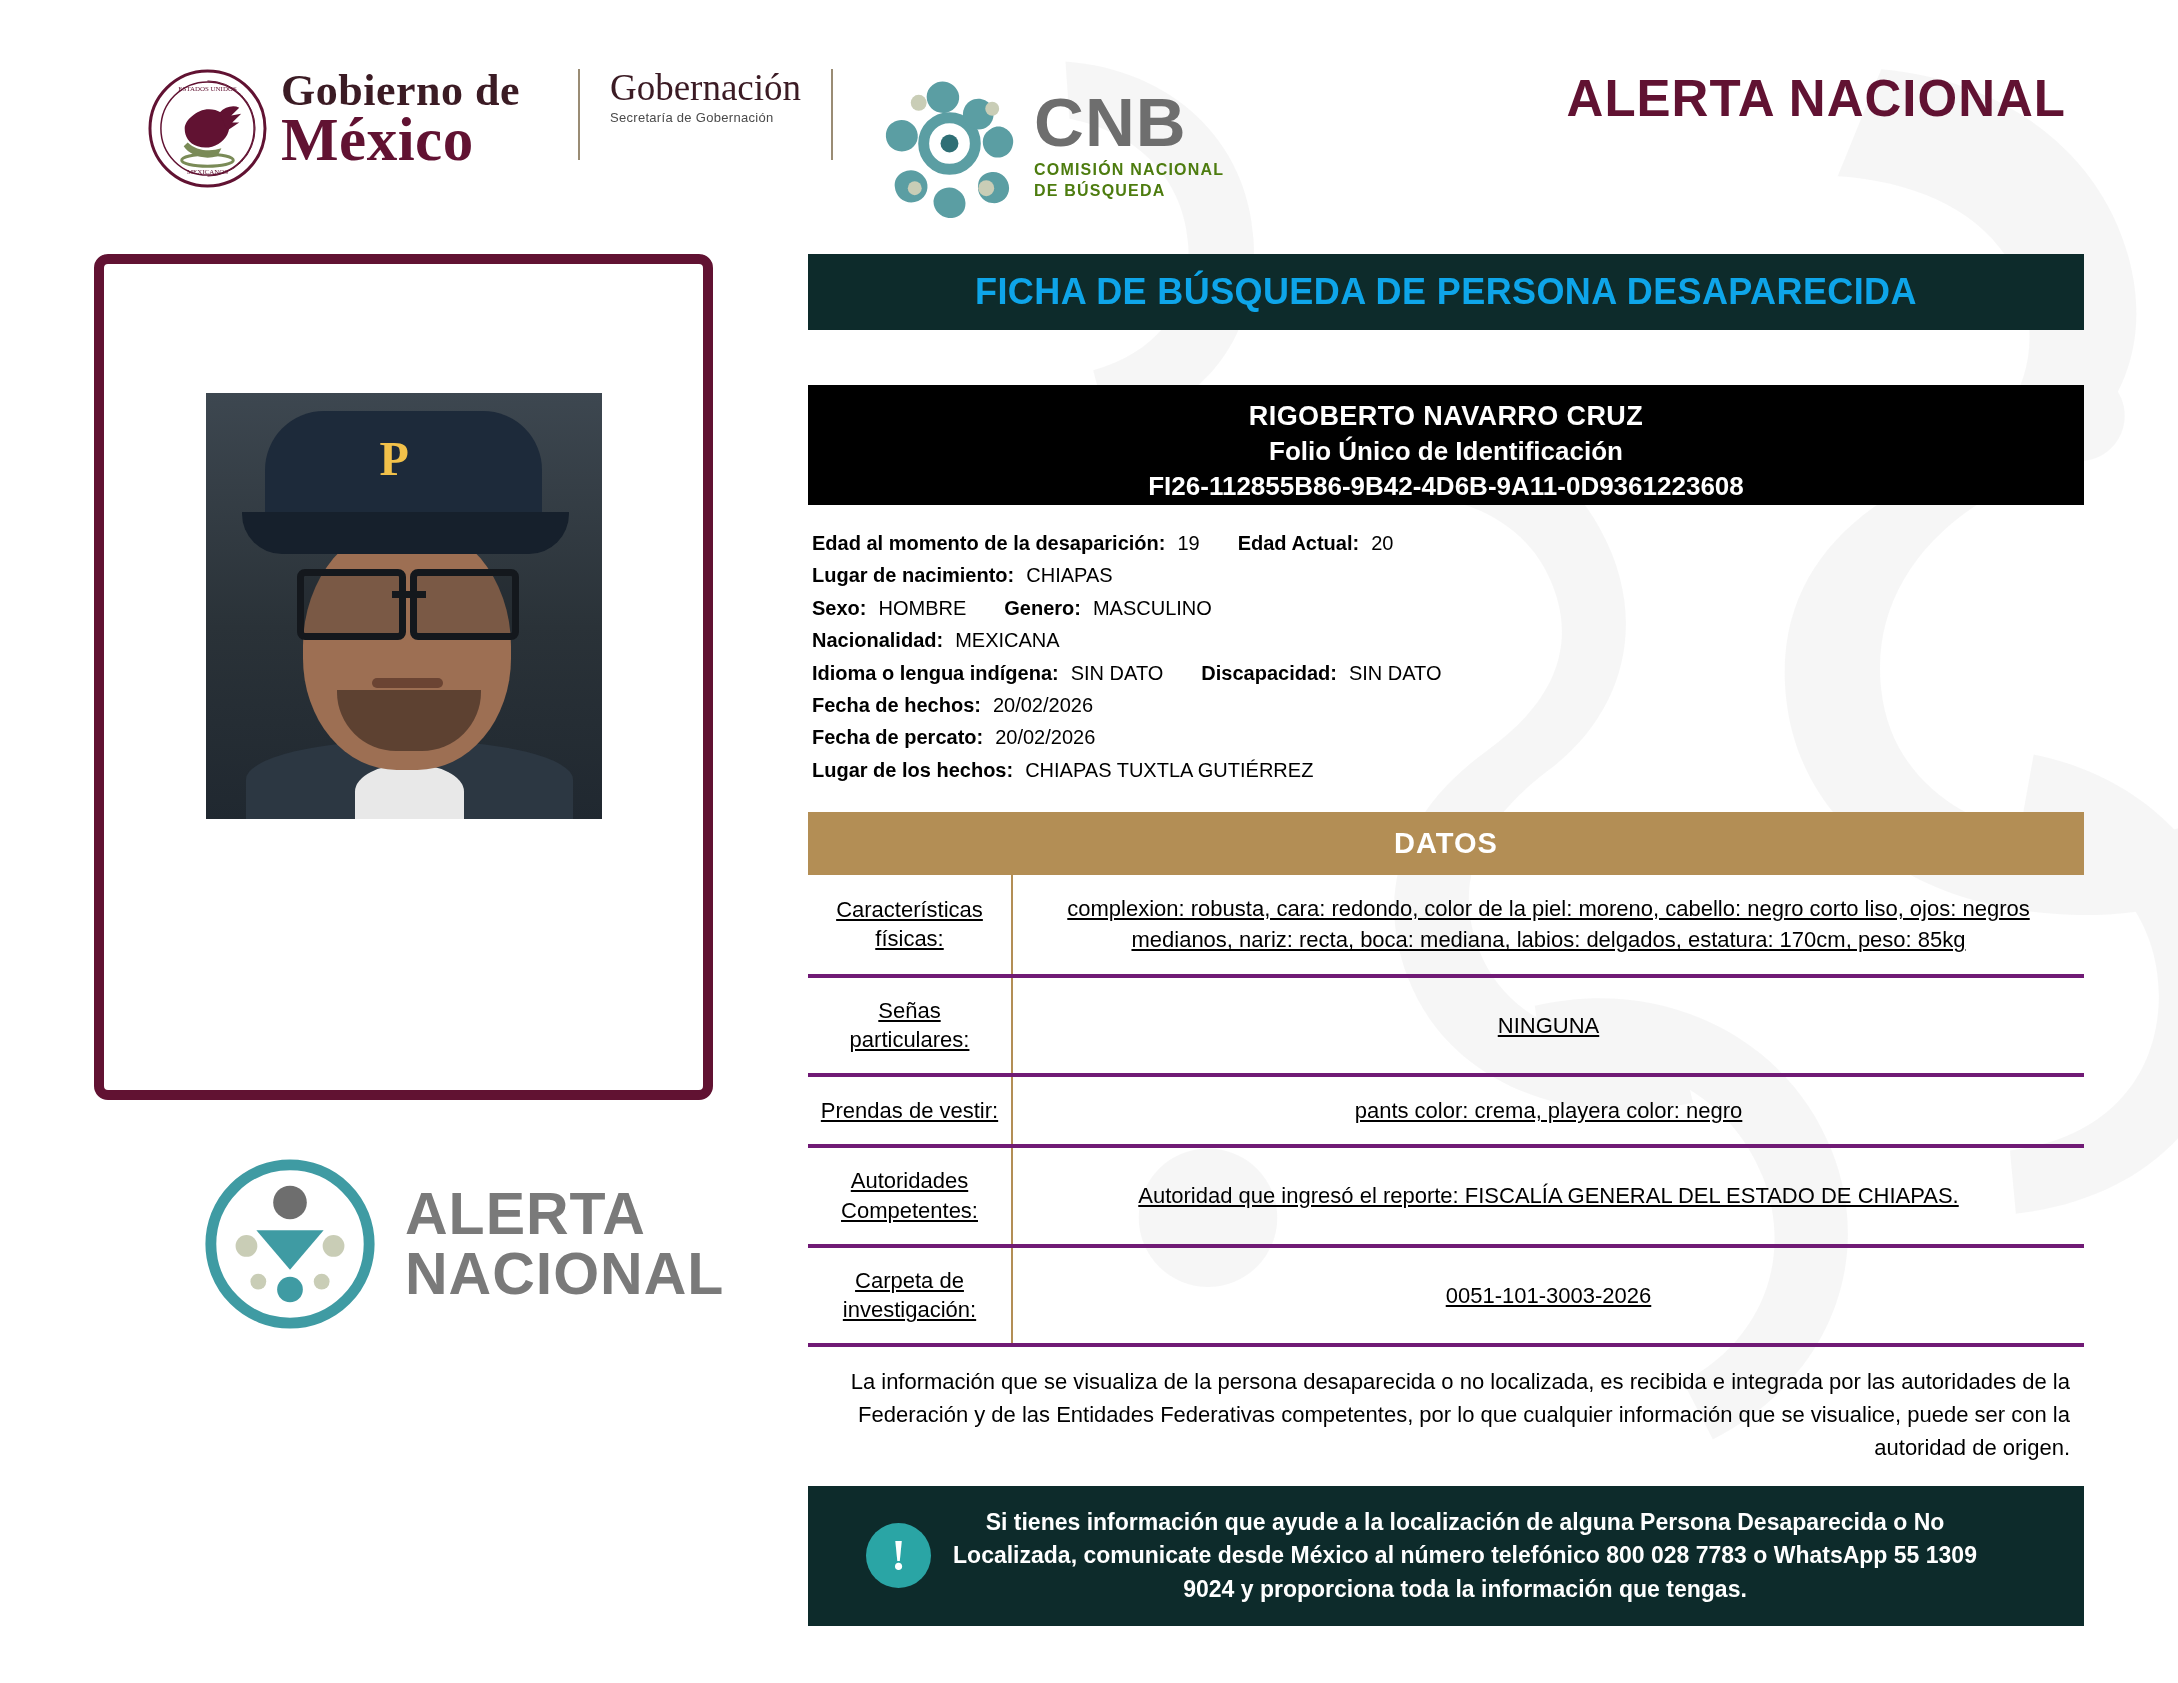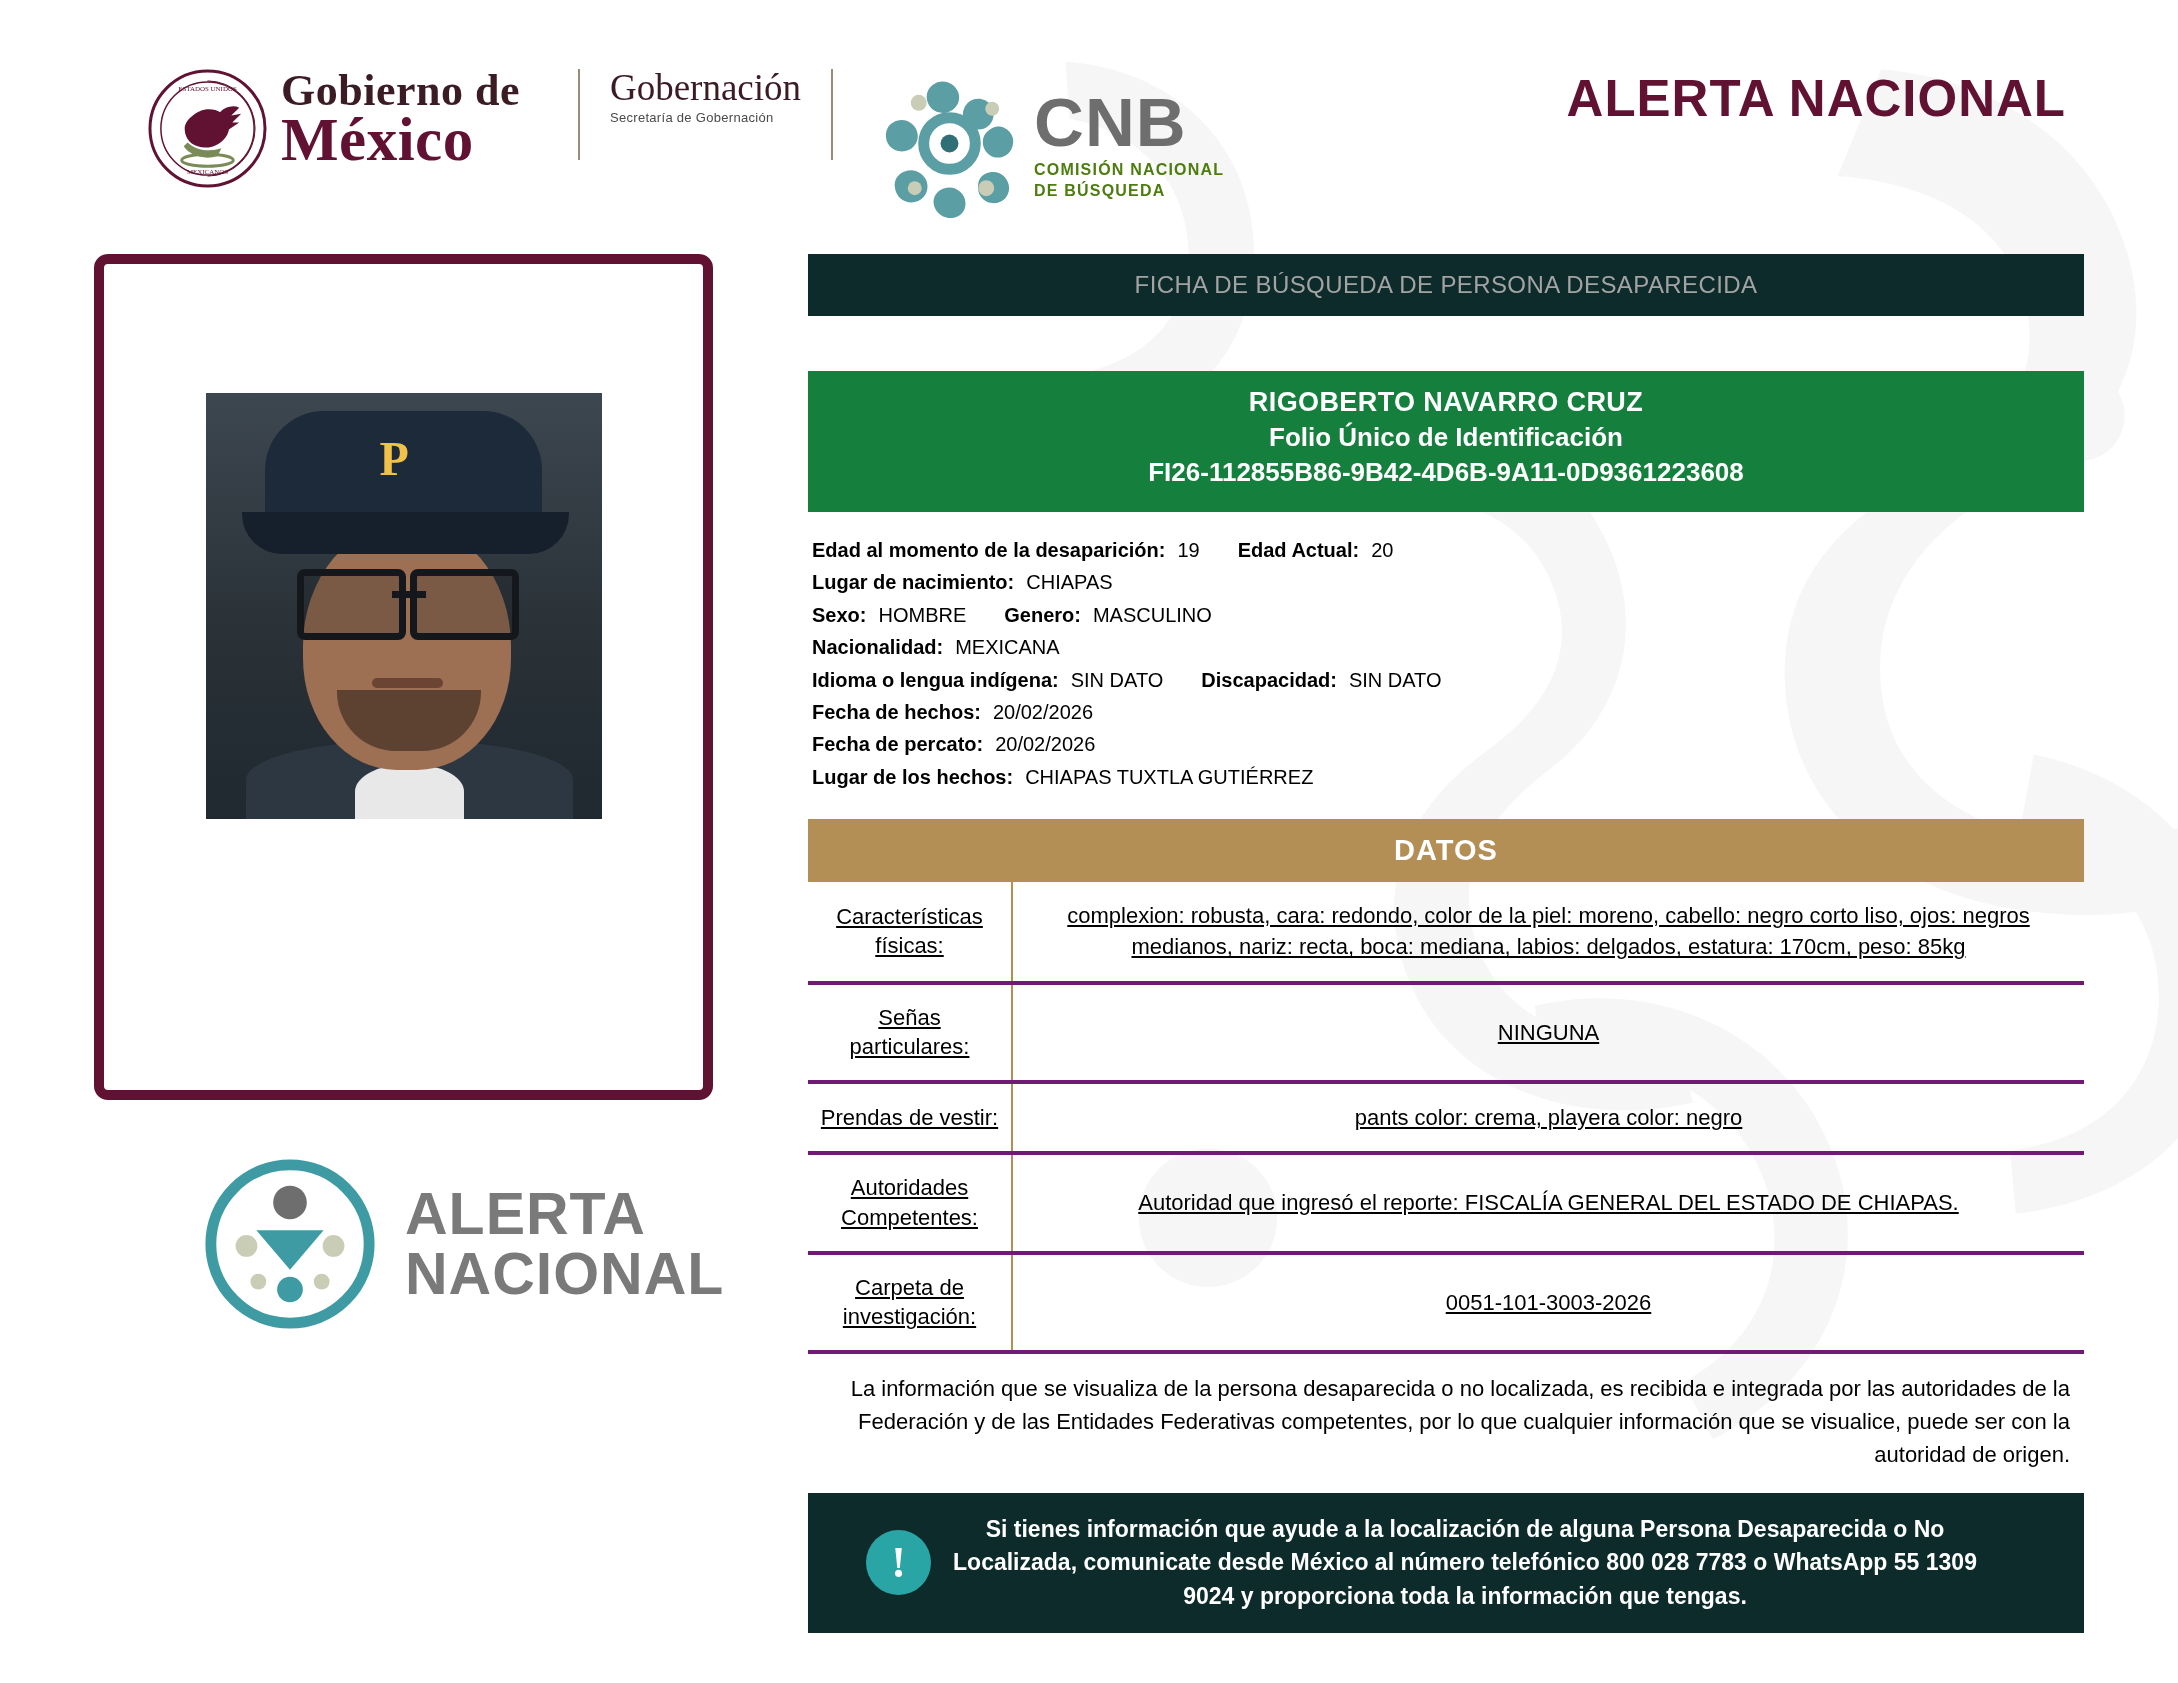--- a/index.html
+++ b/index.html
@@ -183,32 +183,32 @@
     font-size: 59px;
     font-weight: bold;
     color: #7a7a7a;
     line-height: 1.02;
     letter-spacing: 1px;
   }
 
   
   .band-dark {
     background: #0d2b2b;
-    color: #a3a3a3;
+    color: #0ea5e9;
     text-align: center;
-    font-size: 24px;
-    font-weight: normal;
+    font-size: 36px;
+    font-weight: bold;
     letter-spacing: 0.4px;
     padding: 17px 0;
   }
   .band-maroon {
-    background: #15803d;
+    background: #000000;
     color: #ffffff;
     text-align: center;
-    padding: 16px 0 24px 0;
+    padding: 16px 0 3px 0;
     margin-top: 55px;
   }
   .band-maroon .name {
     font-size: 27px;
     font-weight: bold;
     letter-spacing: 0.4px;
   }
   .band-maroon .folio-label {
     font-size: 26px;
     font-weight: bold;

